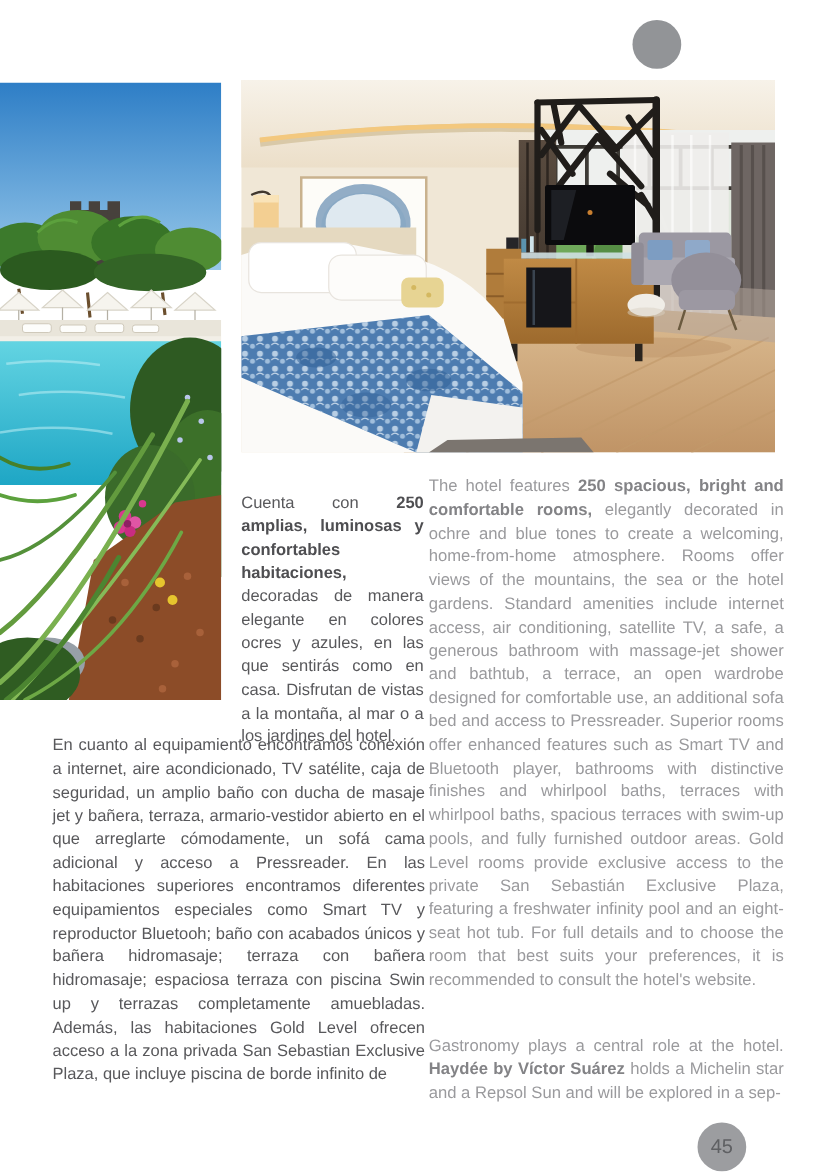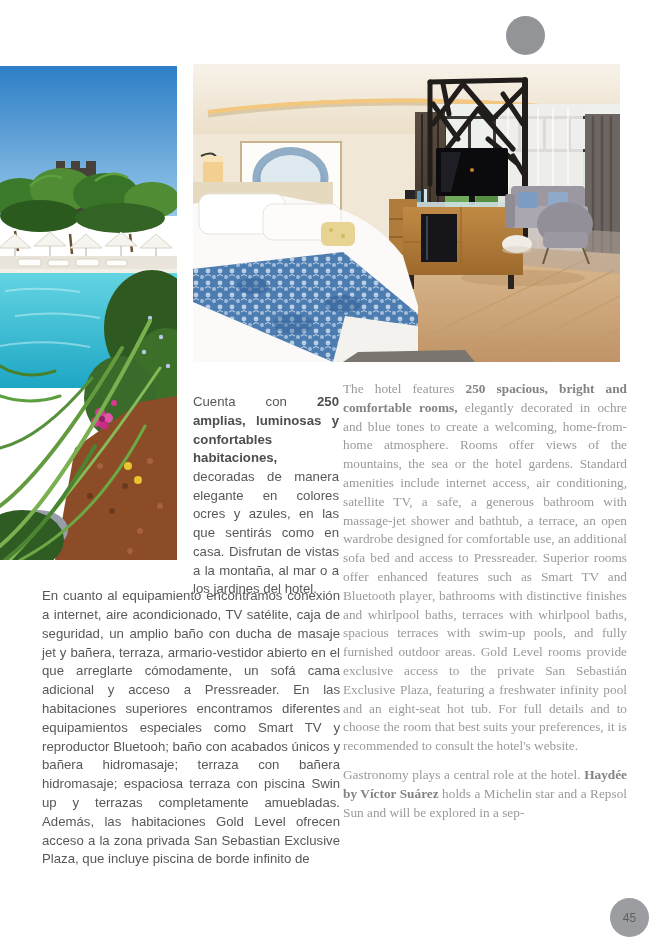--- a/index.html
+++ b/index.html
@@ -28,30 +28,30 @@
   }
   .es-body{
     position:absolute;left:42px;top:574px;width:298px;
     font-size:13.2px;line-height:18.8px;text-align:justify;color:#58585b;
     hyphens:auto;-webkit-hyphens:auto;
   }
   .es-intro b,.es-body b{color:#4e4e51;font-weight:bold;}
   .en-col{
     position:absolute;left:343px;top:380px;width:284px;
     font-size:13.3px;line-height:18.8px;text-align:justify;color:#9a9a9d;
-    hyphens:auto;font-family:Liberation Serif, serif;-webkit-hyphens:auto;
+    hyphens:auto;-webkit-hyphens:auto;
   }
   .en-col p{margin:0;}
-  .en-col p + p{margin-top:10px;}
+  .en-col p + p{margin-top:34px;}
   .en-col b{color:#838386;font-weight:bold;}
   
   .page-num{
-    position:absolute;left:610px;top:898px;width:39px;height:39px;border-radius:50%;
+    position:absolute;left:558px;top:898px;width:39px;height:39px;border-radius:50%;
     background:#9c9da0;color:#5f6063;display:flex;align-items:center;justify-content:center;
-    font-size:12px;font-weight:400;
+    font-size:16px;font-weight:400;
   }
 </style>
 </head>
 <body>
 
 <div class="page">
 
   <div class="header-circle"></div>
 
   <div class="pool-photo">

